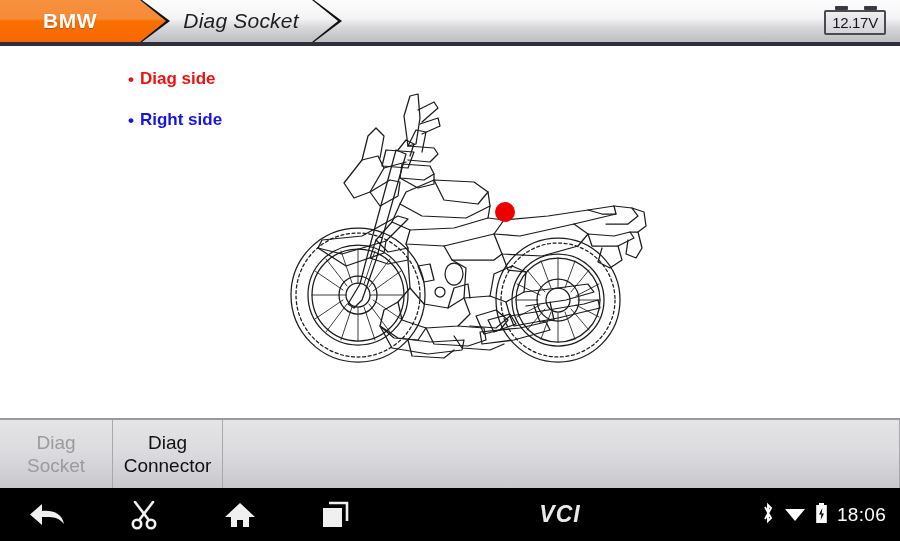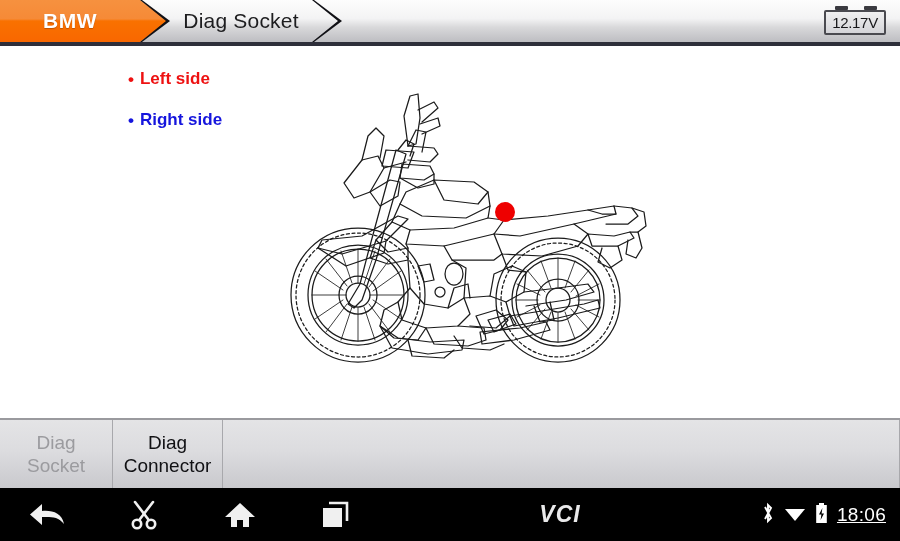--- a/index.html
+++ b/index.html
@@ -64,20 +64,21 @@
     height: 42px;
     background: #111116;
     clip-path: polygon(0 0, 2px 0, 30px 21px, 2px 42px, 0 42px, 26px 21px);
   }
   .notch-a { left: 140px; }
   .notch-b { left: 312px; }
   .tab-socket {
     left: 150px;
     width: 200px;
     justify-content: center;
+    font-style: italic;
   }
   .tab-socket-label {
     color: #1d1d1f;
     font-size: 21px;
     letter-spacing: .2px;
     padding-right: 18px;
   }
 
   
   .volt-badge {
@@ -216,21 +217,20 @@
     right: 14px; top: 0;
     height: 53px;
     display: flex;
     align-items: center;
     gap: 9px;
   }
   .clock {
     color: #ffffff;
     font-size: 19px;
     letter-spacing: .3px;
-    text-decoration: underline;
   }
 </style>
 </head>
 <body>
 
 <div class="header">
 
   <div class="tab tab-bmw">
     <span class="tab-bmw-label">BMW</span>
   </div>
@@ -250,21 +250,21 @@
   </div>
 
   <div class="header-underline"></div>
 </div>
 
 <div class="content">
 
   <div class="legend">
     <div class="legend-row legend-left">
       <span class="legend-dot">•</span>
-      <span>Left side</span>
+      <span>Diag side</span>
     </div>
     <div class="legend-row legend-right">
       <span class="legend-dot">•</span>
       <span>Right side</span>
     </div>
   </div>
 
   <div class="bike-wrap">
     <svg width="410" height="290" viewBox="0 0 410 290" xmlns="http://www.w3.org/2000/svg">
       <g fill="none" stroke="#1b1b1b" stroke-width="1.25" stroke-linejoin="round" stroke-linecap="round">

